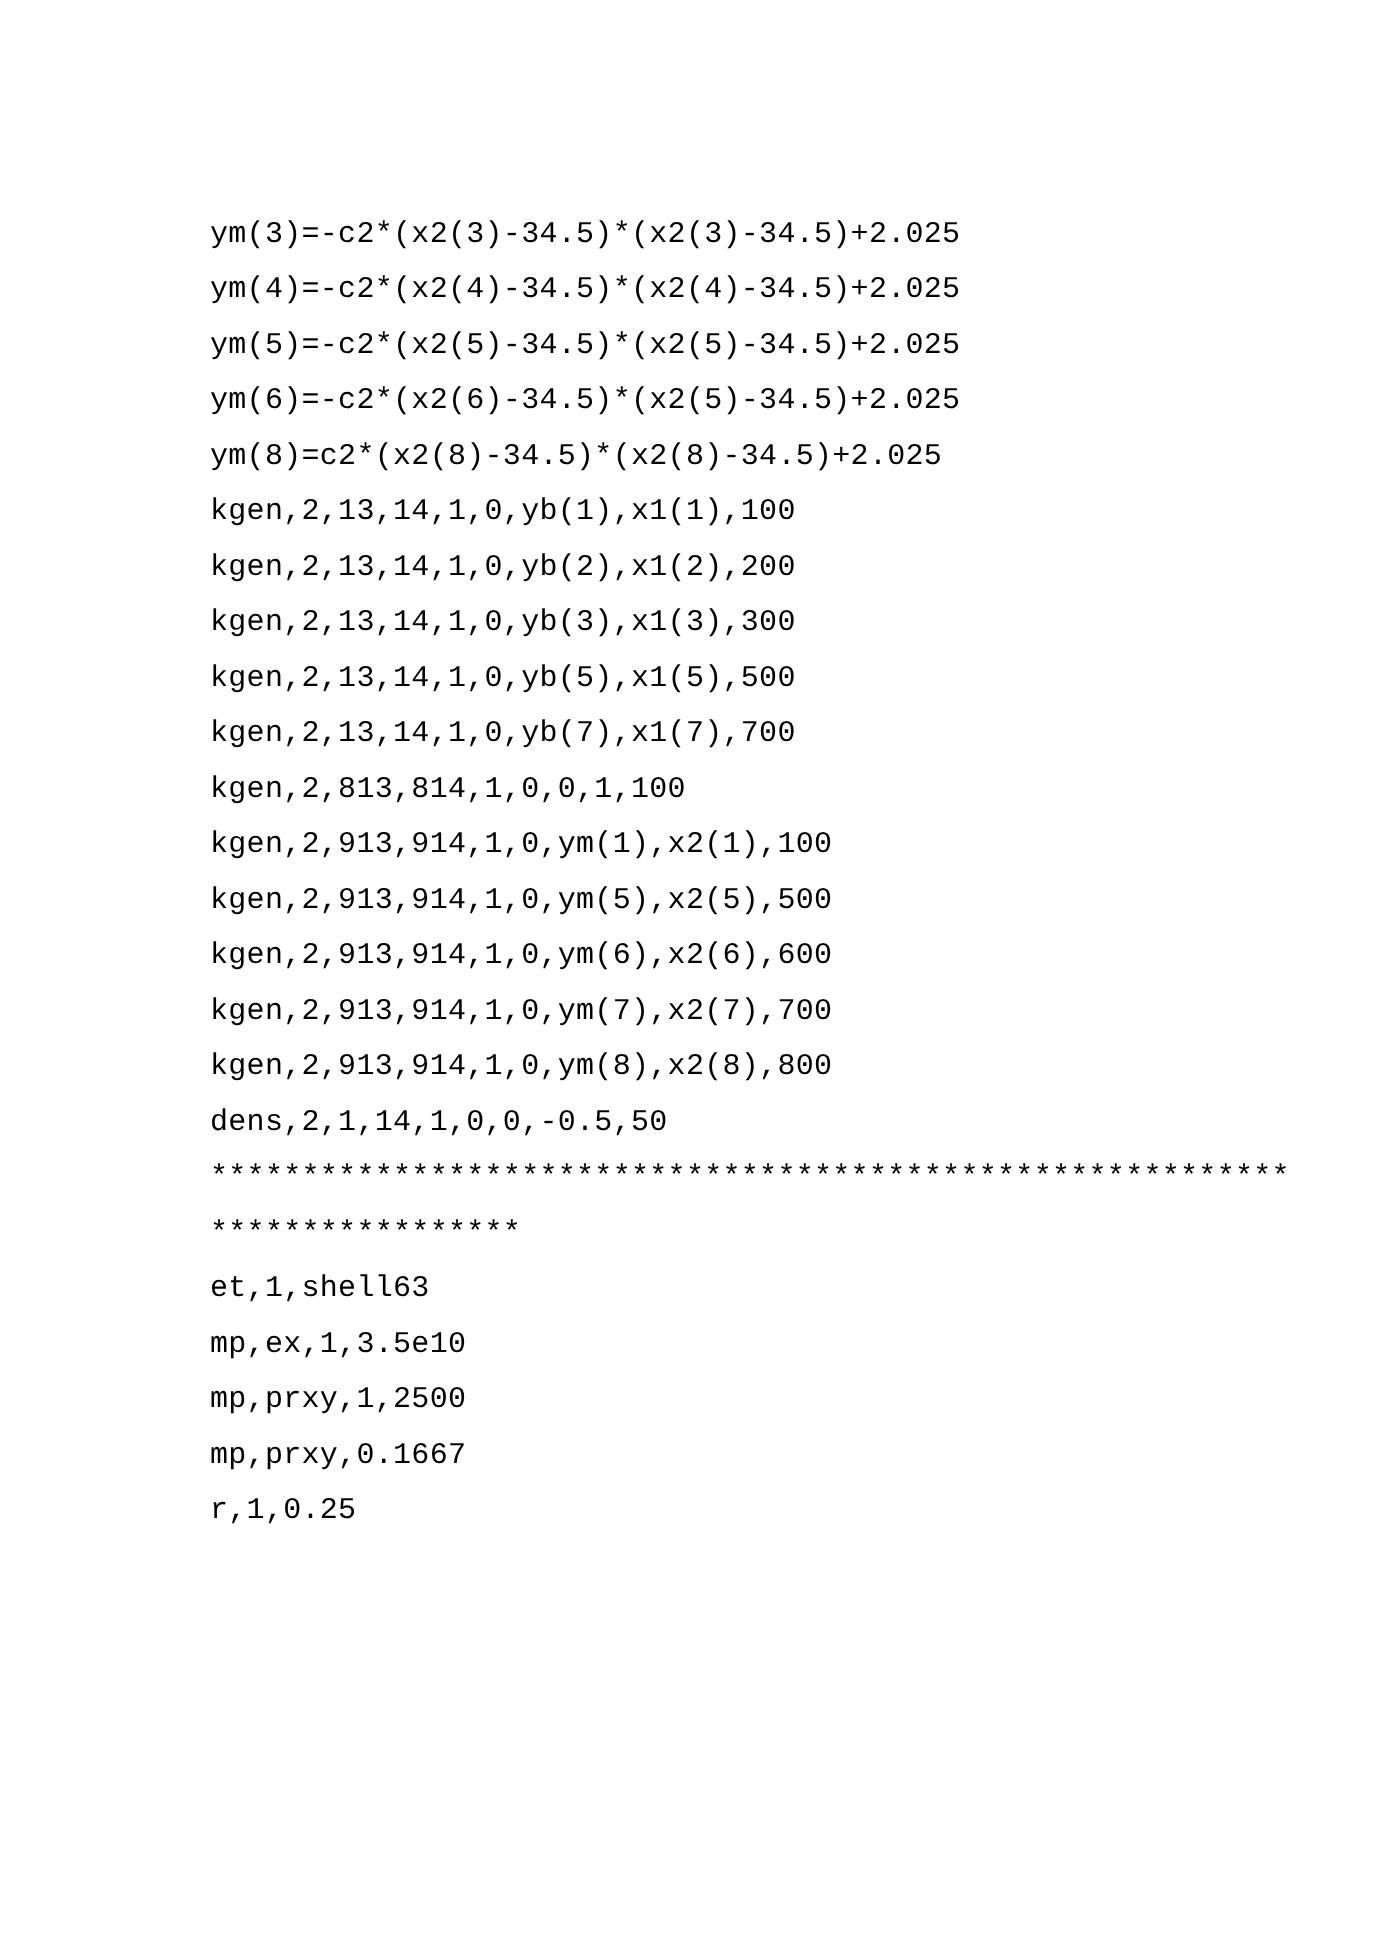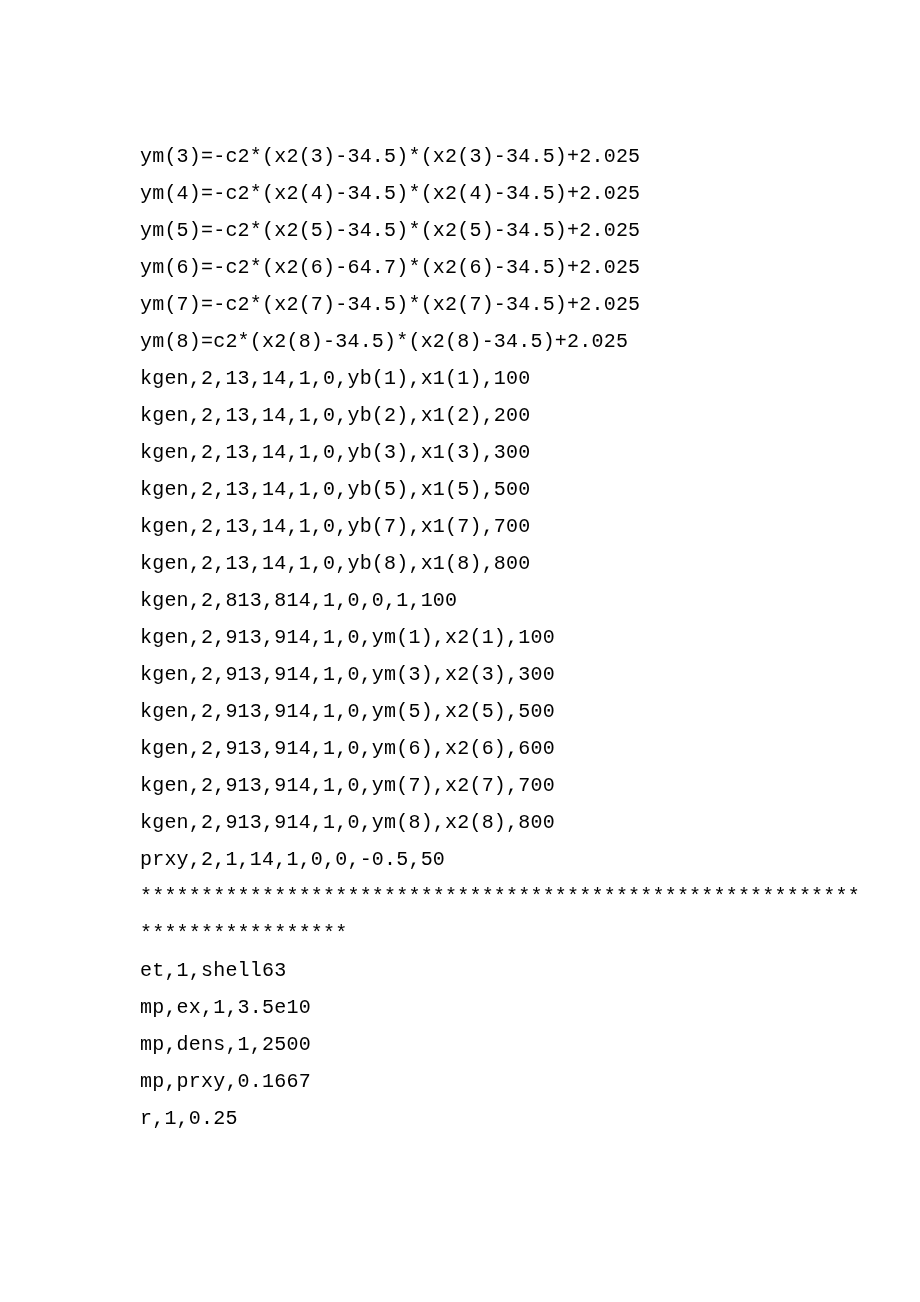--- a/index.html
+++ b/index.html
@@ -24,37 +24,34 @@
     letter-spacing: 0.2px;
   }
 </style>
 </head>
 <body>
 
 <div class="page">
   <div class="line">ym(3)=-c2*(x2(3)-34.5)*(x2(3)-34.5)+2.025</div>
   <div class="line">ym(4)=-c2*(x2(4)-34.5)*(x2(4)-34.5)+2.025</div>
   <div class="line">ym(5)=-c2*(x2(5)-34.5)*(x2(5)-34.5)+2.025</div>
-  <div class="line">ym(6)=-c2*(x2(6)-64.7)*(x2(6)-34.5)+2.025</div>
-  <div class="line">ym(7)=-c2*(x2(7)-34.5)*(x2(7)-34.5)+2.025</div>
+  <div class="line">ym(6)=-c2*(x2(6)-34.5)*(x2(5)-34.5)+2.025</div>
   <div class="line">ym(8)=c2*(x2(8)-34.5)*(x2(8)-34.5)+2.025</div>
   <div class="line">kgen,2,13,14,1,0,yb(1),x1(1),100</div>
   <div class="line">kgen,2,13,14,1,0,yb(2),x1(2),200</div>
   <div class="line">kgen,2,13,14,1,0,yb(3),x1(3),300</div>
   <div class="line">kgen,2,13,14,1,0,yb(5),x1(5),500</div>
   <div class="line">kgen,2,13,14,1,0,yb(7),x1(7),700</div>
-  <div class="line">kgen,2,13,14,1,0,yb(8),x1(8),800</div>
   <div class="line">kgen,2,813,814,1,0,0,1,100</div>
   <div class="line">kgen,2,913,914,1,0,ym(1),x2(1),100</div>
-  <div class="line">kgen,2,913,914,1,0,ym(3),x2(3),300</div>
   <div class="line">kgen,2,913,914,1,0,ym(5),x2(5),500</div>
   <div class="line">kgen,2,913,914,1,0,ym(6),x2(6),600</div>
   <div class="line">kgen,2,913,914,1,0,ym(7),x2(7),700</div>
   <div class="line">kgen,2,913,914,1,0,ym(8),x2(8),800</div>
-  <div class="line">prxy,2,1,14,1,0,0,-0.5,50</div>
+  <div class="line">dens,2,1,14,1,0,0,-0.5,50</div>
   <div class="line">***********************************************************</div>
   <div class="line">*****************</div>
   <div class="line">et,1,shell63</div>
   <div class="line">mp,ex,1,3.5e10</div>
-  <div class="line">mp,dens,1,2500</div>
+  <div class="line">mp,prxy,1,2500</div>
   <div class="line">mp,prxy,0.1667</div>
   <div class="line">r,1,0.25</div>
 </div>
 
 </body></html>

